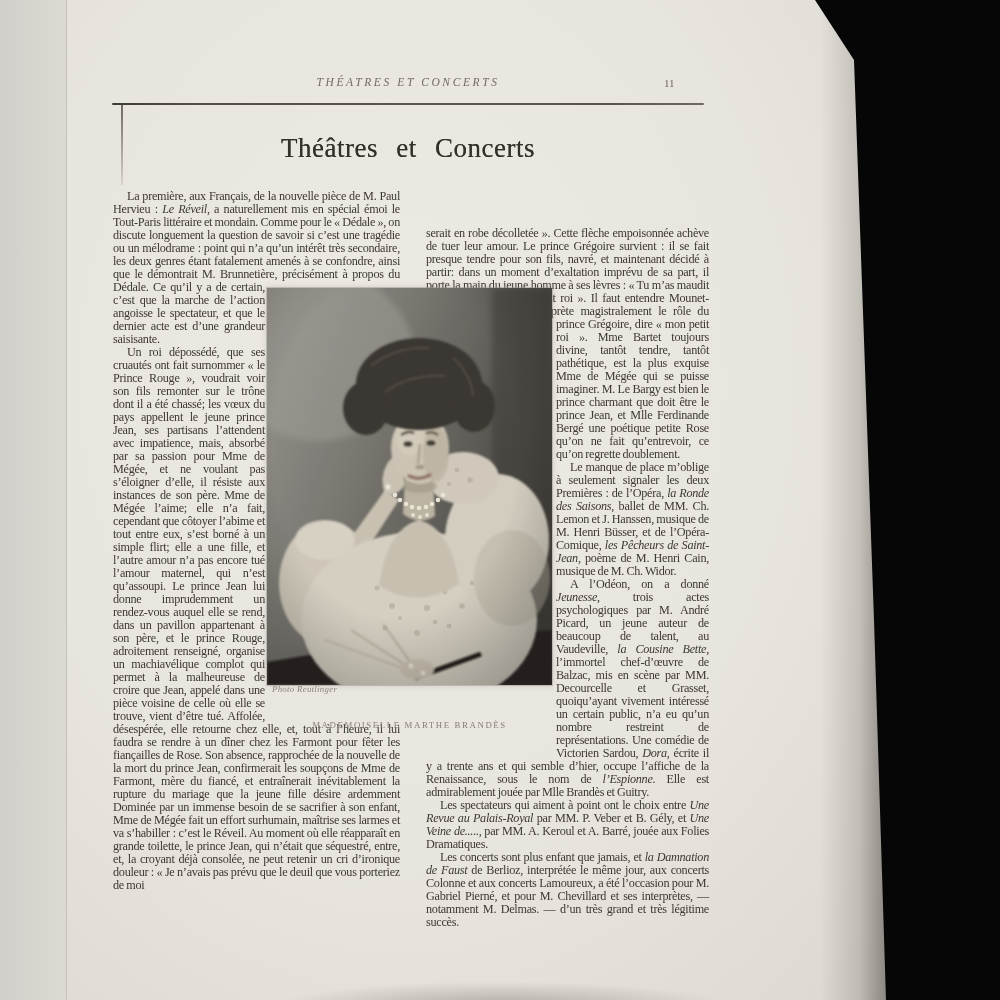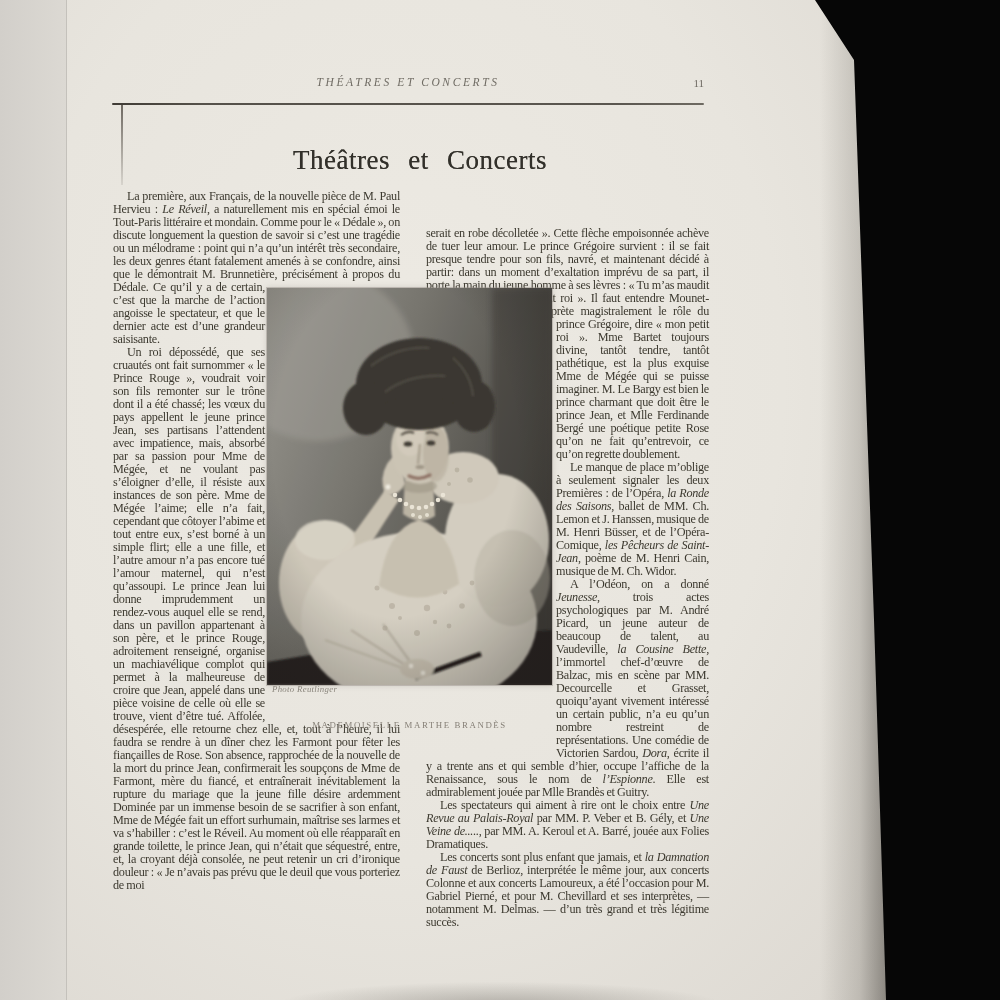--- a/index.html
+++ b/index.html
@@ -14,25 +14,25 @@
         background:linear-gradient(to right,#d2cfca,#dcd9d3);border-right:1px solid #c4c1bb;}
   .black-edge{position:absolute;inset:0;background:#060606;
         clip-path:polygon(81.5% 0,100% 0,100% 100%,88.6% 100%,87.4% 62%,85.4% 6%);}
   .bottom-shade{position:absolute;left:280px;top:982px;width:440px;height:18px;
         background:radial-gradient(ellipse at 50% 130%,rgba(58,54,48,.3),rgba(58,54,48,0) 72%);}
   .crease{position:absolute;left:121px;top:105px;width:2px;height:80px;
         background:linear-gradient(to bottom,rgba(58,52,44,.7),rgba(58,52,44,.1));}
   
   .running-header{position:absolute;left:113px;top:76px;width:590px;text-align:center;
         font-style:italic;font-size:11.5px;letter-spacing:2.6px;color:#6f6b63;}
-  .page-num{position:absolute;left:664px;top:77px;width:40px;text-align:right;
+  .page-num{position:absolute;left:664px;top:77px;width:40px;text-align:left;
         font-size:11px;color:#6f6b63;}
   .header-rule{position:absolute;left:112px;top:103px;width:592px;height:2px;border-radius:1px;
         background:linear-gradient(to right,#3f3b35,#55514a 15%,#5a564f 85%,#6e6a62);}
-  .title{position:absolute;left:113px;top:133px;width:590px;margin:12px;text-align:center;
+  .title{position:absolute;left:113px;top:133px;width:590px;margin:0;text-align:center;
         font-size:27px;font-weight:400;letter-spacing:.5px;word-spacing:11px;color:#32302a;
         text-shadow:0 0 .4px rgba(50,48,42,.8);}
   
   .col{position:absolute;top:190px;font-size:12.2px;line-height:13px;color:#3c392f;
         text-align:justify;letter-spacing:-0.28px;word-spacing:-0.5px;hyphens:auto;}
   .col p{margin:0;text-indent:14px;}
   .col p.cont{text-indent:0;}
   .it{font-style:italic;}
   .col-left{left:113px;width:287px;height:800px;}
   .col-right{left:426px;width:283px;height:800px;margin-top:37px;}
@@ -72,21 +72,21 @@
           <p><span>Un roi dépossédé, que ses cruautés ont fait surnommer « le Prince Rouge », voudrait voir son fils remonter sur le trône dont il a été chassé; les vœux du pays appellent le jeune prince Jean, ses partisans l’attendent avec impatience, mais, absorbé par sa passion pour Mme de Mégée, et ne voulant pas s’éloigner d’elle, il résiste aux instances de son père. Mme de Mégée l’aime; elle n’a fait, cependant que côtoyer l’abime et tout entre eux, s’est borné à un simple flirt; elle a une fille, et l’autre amour n’a pas encore tué l’amour maternel, qui n’est qu’assoupi. Le prince Jean lui donne imprudemment un rendez-vous auquel elle se rend, dans un pavillon appartenant à son père, et le prince Rouge, adroitement renseigné, organise un machiavélique complot qui permet à la malheureuse de croire que Jean, appelé dans une pièce voisine de celle où elle se trouve, vient d’être tué. Affolée, désespérée, elle retourne chez elle, et, tout à l’heure, il lui faudra se rendre à un dîner chez les Farmont pour fêter les fiançailles de Rose. Son absence, rapprochée de la nouvelle de la mort du prince Jean, confirmerait les soupçons de Mme de Farmont, mère du fiancé, et entraînerait inévitablement la rupture du mariage que la jeune fille désire ardemment Dominée par un immense besoin de se sacrifier à son enfant, Mme de Mégée fait un effort surhumain, maîtrise ses larmes et va s’habiller : c’est le Réveil. Au moment où elle réapparaît en grande toilette, le prince Jean, qui n’était que séquestré, entre, et, la croyant déjà consolée, ne peut retenir un cri d’ironique douleur : « Je n’avais pas prévu que le deuil que vous porteriez de moi</span></p>
         </div>
     </div>
 
     <div class="col col-right">
       <div class="spacer-l"></div>
       <div>
           <p class="cont"><span>serait en robe décolletée ». Cette flèche empoisonnée achève de tuer leur amour. Le prince Grégoire survient : il se fait presque tendre pour son fils, navré, et maintenant décidé à partir: dans un moment d’exaltation imprévu de sa part, il porte la main du jeune homme à ses lèvres : « Tu m’as maudit : je te pardonne, mon petit roi ». Il faut entendre Mounet-Sully, qui d’ailleurs interprète magistralement le rôle du prince Grégoire, dire « mon petit roi ». Mme Bartet toujours divine, tantôt tendre, tantôt pathétique, est la plus exquise Mme de Mégée qui se puisse imaginer. M. Le Bargy est bien le prince charmant que doit être le prince Jean, et Mlle Ferdinande Bergé une poétique petite Rose qu’on ne fait qu’entrevoir, ce qu’on regrette doublement.</span></p>
           <p><span>Le manque de place m’oblige à seulement signaler les deux Premières : de l’Opéra, </span><span class="it">la Ronde des Saisons</span><span>, ballet de MM. Ch. Lemon et J. Hanssen, musique de M. Henri Büsser, et de l’Opéra-Comique, </span><span class="it">les Pêcheurs de Saint-Jean</span><span>, poème de M. Henri Cain, musique de M. Ch. Widor.</span></p>
           <p><span>A l’Odéon, on a donné </span><span class="it">Jeunesse</span><span>, trois actes psychologiques par M. André Picard, un jeune auteur de beaucoup de talent, au Vaudeville, </span><span class="it">la Cousine Bette</span><span>, l’immortel chef-d’œuvre de Balzac, mis en scène par MM. Decourcelle et Grasset, quoiqu’ayant vivement intéressé un certain public, n’a eu qu’un nombre restreint de représentations. Une comédie de Victorien Sardou, </span><span class="it">Dora</span><span>, écrite il y a trente ans et qui semble d’hier, occupe l’affiche de la Renaissance, sous le nom de </span><span class="it">l’Espionne</span><span>. Elle est admirablement jouée par Mlle Brandès et Guitry.</span></p>
-          <p><span>Les spectateurs qui aiment à rire ont le choix entre </span><span class="it">Une Revue au Palais-Royal</span><span> par MM. P. Veber et B. Gély, et </span><span class="it">Une Veine de.....</span><span>, par MM. A. Keroul et A. Barré, jouée aux Folies Dramatiques.</span></p>
+          <p><span>Les spectateurs qui aiment à point ont le choix entre </span><span class="it">Une Revue au Palais-Royal</span><span> par MM. P. Veber et B. Gély, et </span><span class="it">Une Veine de.....</span><span>, par MM. A. Keroul et A. Barré, jouée aux Folies Dramatiques.</span></p>
           <p><span>Les concerts sont plus enfant que jamais, et </span><span class="it">la Damnation de Faust</span><span> de Berlioz, interprétée le même jour, aux concerts Colonne et aux concerts Lamoureux, a été l’occasion pour M. Gabriel Pierné, et pour M. Chevillard et ses interprètes, — notamment M. Delmas. — d’un très grand et très légitime succès.</span></p>
         </div>
 
     </div>
 
     <figure class="photo">
       <svg viewBox="0 0 285 397" width="285" height="397" xmlns="http://www.w3.org/2000/svg">
         <defs>
           <linearGradient id="pbg" x1="0" y1="0" x2="1" y2="0.5">
             <stop offset="0" stop-color="#92908a"></stop>

